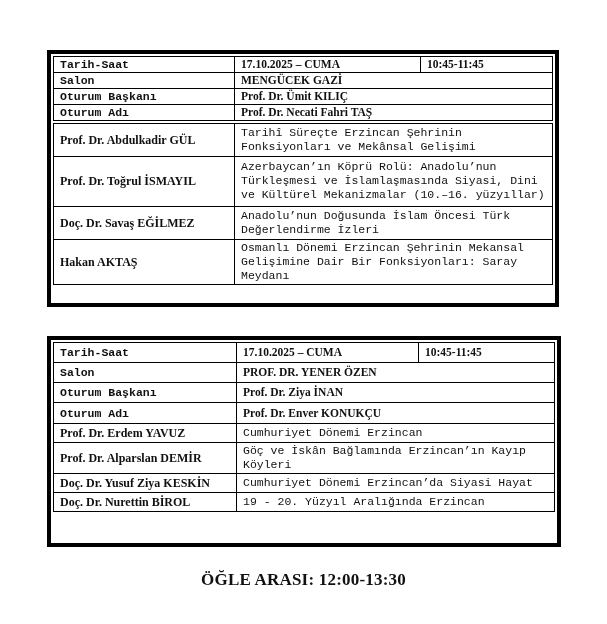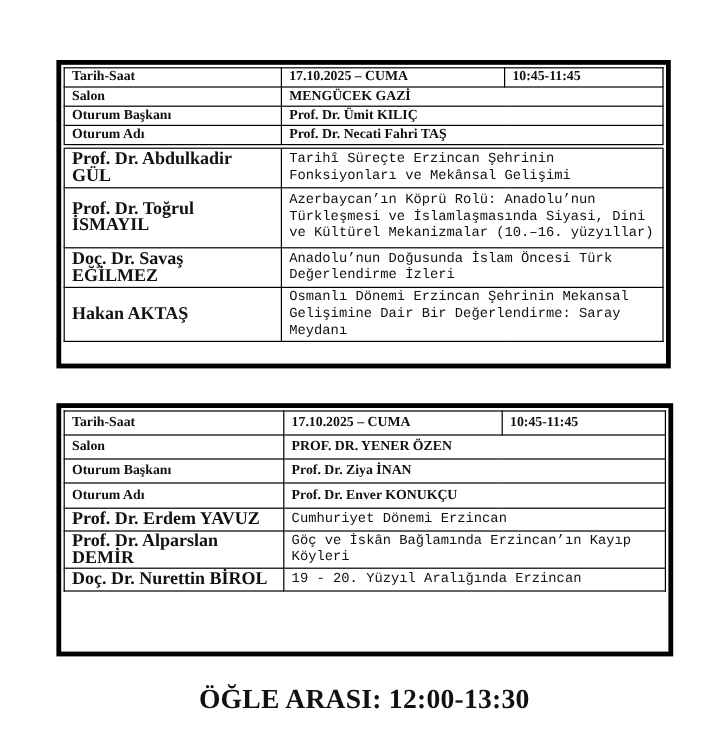--- a/index.html
+++ b/index.html
@@ -28,53 +28,53 @@
     td {
       border: 1px solid #000;
       font-size: 10.5px;
       line-height: 13px;
       padding: 1px 6px;
       vertical-align: middle;
       overflow: hidden;
     }
     .lbl {
       font-weight: bold;
-      font-family: Liberation Serif, serif;
+      font-family: Liberation Mono, monospace;
       font-size: 11.5px;
       margin-left: 14px;
     }
     .val-bold {
       font-weight: bold;
       font-family: "Liberation Serif", "DejaVu Serif", serif;
       font-size: 11.5px;
       margin-left: 12px;
     }
     .topic {
       font-family: Liberation Mono, monospace;
       font-size: 11.5px;
       line-height: 14px;
     }
     .presenter {
       font-weight: bold;
       font-family: "Liberation Serif", "DejaVu Serif", serif;
-      font-size: 15px;
+      font-size: 12px;
       line-height: 14px;
     }
     tr.thick-sep td {
       border-top: 4px double #000;
     }
     .footer-title {
       position: absolute;
       left: 0;
       width: 607px;
       top: 570px;
       text-align: center;
       font-family: "Liberation Serif", "DejaVu Serif", serif;
       font-weight: bold;
-      font-size: 23px;
+      font-size: 17px;
       letter-spacing: 0.2px;
     }
   </style>
 </head>
 <body>
 
 <div class="frame" style="left:47px; top:50px; width:512px; height:257px; padding:2px;">
   <table>
     <colgroup>
       <col style="width:181px">
@@ -106,21 +106,21 @@
     <tr style="height:50px">
       <td class="presenter">Prof. Dr. Toğrul İSMAYIL</td>
       <td class="topic" colspan="2">Azerbaycan’ın Köprü Rolü: Anadolu’nun Türkleşmesi ve İslamlaşmasında Siyasi, Dini ve Kültürel Mekanizmalar (10.–16. yüzyıllar)</td>
     </tr>
     <tr style="height:33px">
       <td class="presenter">Doç. Dr. Savaş EĞİLMEZ</td>
       <td class="topic" colspan="2">Anadolu’nun Doğusunda İslam Öncesi Türk Değerlendirme İzleri</td>
     </tr>
     <tr style="height:33px">
       <td class="presenter">Hakan AKTAŞ</td>
-      <td class="topic" colspan="2">Osmanlı Dönemi Erzincan Şehrinin Mekansal Gelişimine Dair Bir Değerlendirme: Saray Meydanı</td>
+      <td class="topic" colspan="2">Osmanlı Dönemi Erzincan Şehrinin Mekansal Gelişimine Dair Bir Fonksiyonları: Saray Meydanı</td>
     </tr>
   </tbody>
     </table>
 </div>
 
 <div class="frame" style="left:47px; top:336px; width:514px; height:211px; padding:2px;">
   <table>
     <colgroup>
       <col style="width:183px">
       <col style="width:182px">
@@ -146,20 +146,24 @@
     </tr>
     <tr style="height:19px">
       <td class="presenter">Prof. Dr. Erdem YAVUZ</td>
       <td class="topic" colspan="2">Cumhuriyet Dönemi Erzincan</td>
     </tr>
     <tr style="height:19px">
       <td class="presenter">Prof. Dr. Alparslan DEMİR</td>
       <td class="topic" colspan="2">Göç ve İskân Bağlamında Erzincan’ın Kayıp Köyleri</td>
     </tr>
     <tr style="height:19px">
+      <td class="presenter">Doç. Dr. Yusuf Ziya KESKİN</td>
+      <td class="topic" colspan="2">Cumhuriyet Dönemi Erzincan’da Siyasi Hayat</td>
+    </tr>
+    <tr style="height:19px">
       <td class="presenter">Doç. Dr. Nurettin BİROL</td>
       <td class="topic" colspan="2">19 - 20.  Yüzyıl Aralığında Erzincan</td>
     </tr>
   </tbody>
     </table>
 </div>
 
 <div class="footer-title">ÖĞLE ARASI: 12:00-13:30</div>
 
 </body></html>

